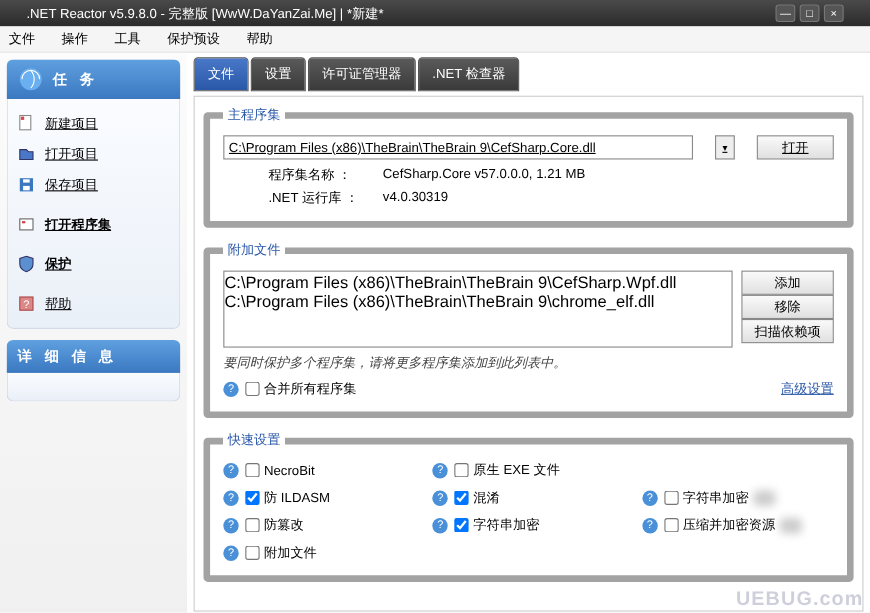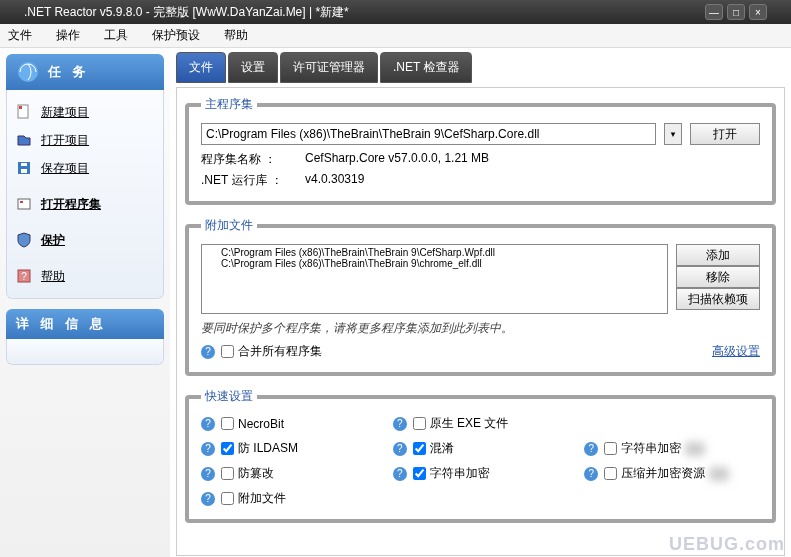--- a/index.html
+++ b/index.html
@@ -24,33 +24,33 @@
 .side-item .icon { width: 18px; height: 18px; margin-right: 8px; display: inline-flex; align-items: center; justify-content: center; }
 
 .content { flex: 1; padding: 4px 6px; overflow: hidden; }
 
 .tabs { display: flex; gap: 2px; margin-bottom: 4px; }
 .tab { background: linear-gradient(#5a5a5a, #3a3a3a); color: #fff; font-size: 12px; padding: 6px 12px; border-radius: 4px 4px 0 0; cursor: pointer; border: 1px solid #555; }
 .tab.active { background: linear-gradient(#4a78c8, #2a58a8); }
 
 .page { border: 1px solid #ccc; padding: 8px; height: calc(100% - 32px); overflow-y: auto; }
 
-fieldset { border: 4px solid #a3a3a3; border-radius: 4px; padding: 10px 12px 12px; margin-bottom: 12px; font-size: 12px; }
+fieldset { border: 6px solid #a3a3a3; border-radius: 4px; padding: 10px 12px 12px; margin-bottom: 12px; font-size: 12px; }
 legend { color: #2a58a8; padding: 0 4px; font-size: 12px; }
 
-.row { display: flex; align-items: center; gap: 8px; margin-bottom: 6px; }
+.row { display: flex; align-items: center; gap: 20px; margin-bottom: 6px; text-decoration: underline; }
 .path-input { flex: 1; border: 1px solid #888; padding: 2px 4px; font-size: 12px; height: 22px; }
 .drop-btn { width: 18px; height: 22px; border: 1px solid #888; background: #eee; cursor: pointer; display: flex; align-items: center; justify-content: center; font-size: 9px; }
 .btn { min-width: 70px; height: 22px; border: 1px solid #888; background: linear-gradient(#fafafa, #e0e0e0); font-size: 12px; cursor: pointer; padding: 0 8px; }
 .btn.wide { min-width: 84px; }
 
 .info-row { display: flex; gap: 14px; font-size: 12px; margin-top: 4px; }
-.info-label { width: 90px; }
-
-.file-list { width: 100%; height: 70px; border: 1px solid #888; font-size: 10px; padding: 2px 19px; resize: none; overflow: auto; font-family: inherit; background: #fff; }
+.info-label { width: 90px; margin-left: 41px; }
+
+.file-list { width: 100%; height: 70px; border: 1px solid #888; font-size: 15px; padding: 2px 0; resize: none; overflow: auto; font-family: inherit; background: #fff; }
 .file-box { display: flex; gap: 8px; }
 .file-btns { display: flex; flex-direction: column; gap: 0; }
 
 .hint { font-size: 12px; color: #444; font-style: italic; margin: 6px 0; }
 
 .check-row { display: flex; align-items: center; gap: 4px; font-size: 12px; }
 .help-icon { width: 14px; height: 14px; border-radius: 50%; background: #4a90d8; color: #fff; font-size: 10px; display: inline-flex; align-items: center; justify-content: center; margin-right: 2px; }
 .link { color: #2a58a8; text-decoration: underline; cursor: pointer; float: right; }
 
 .quick-grid { display: grid; grid-template-columns: repeat(3, 1fr); gap: 8px 16px; }

